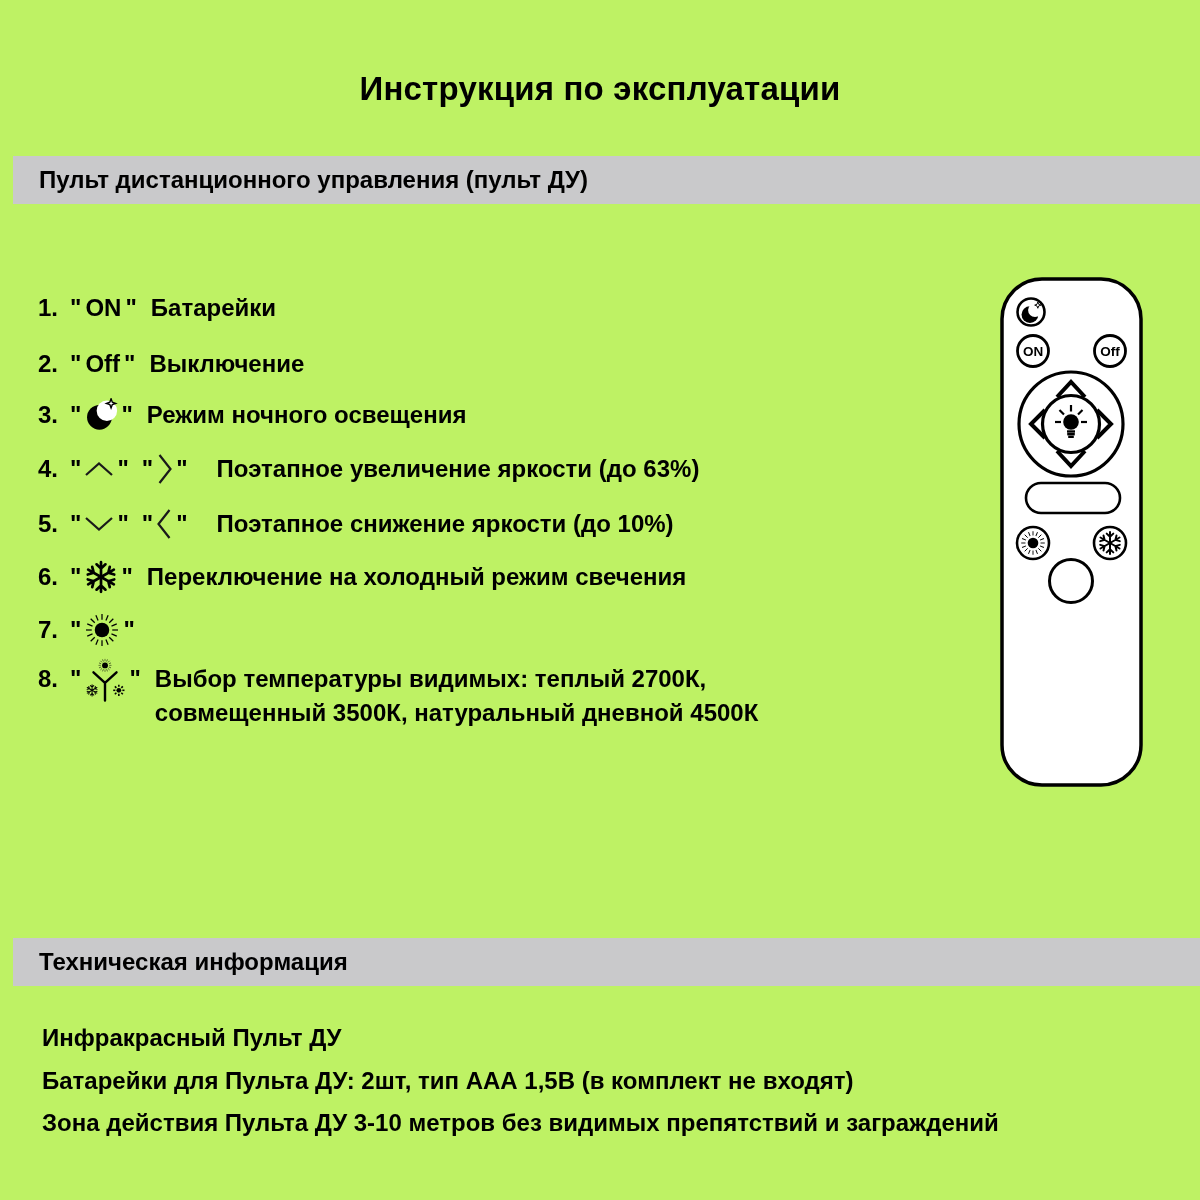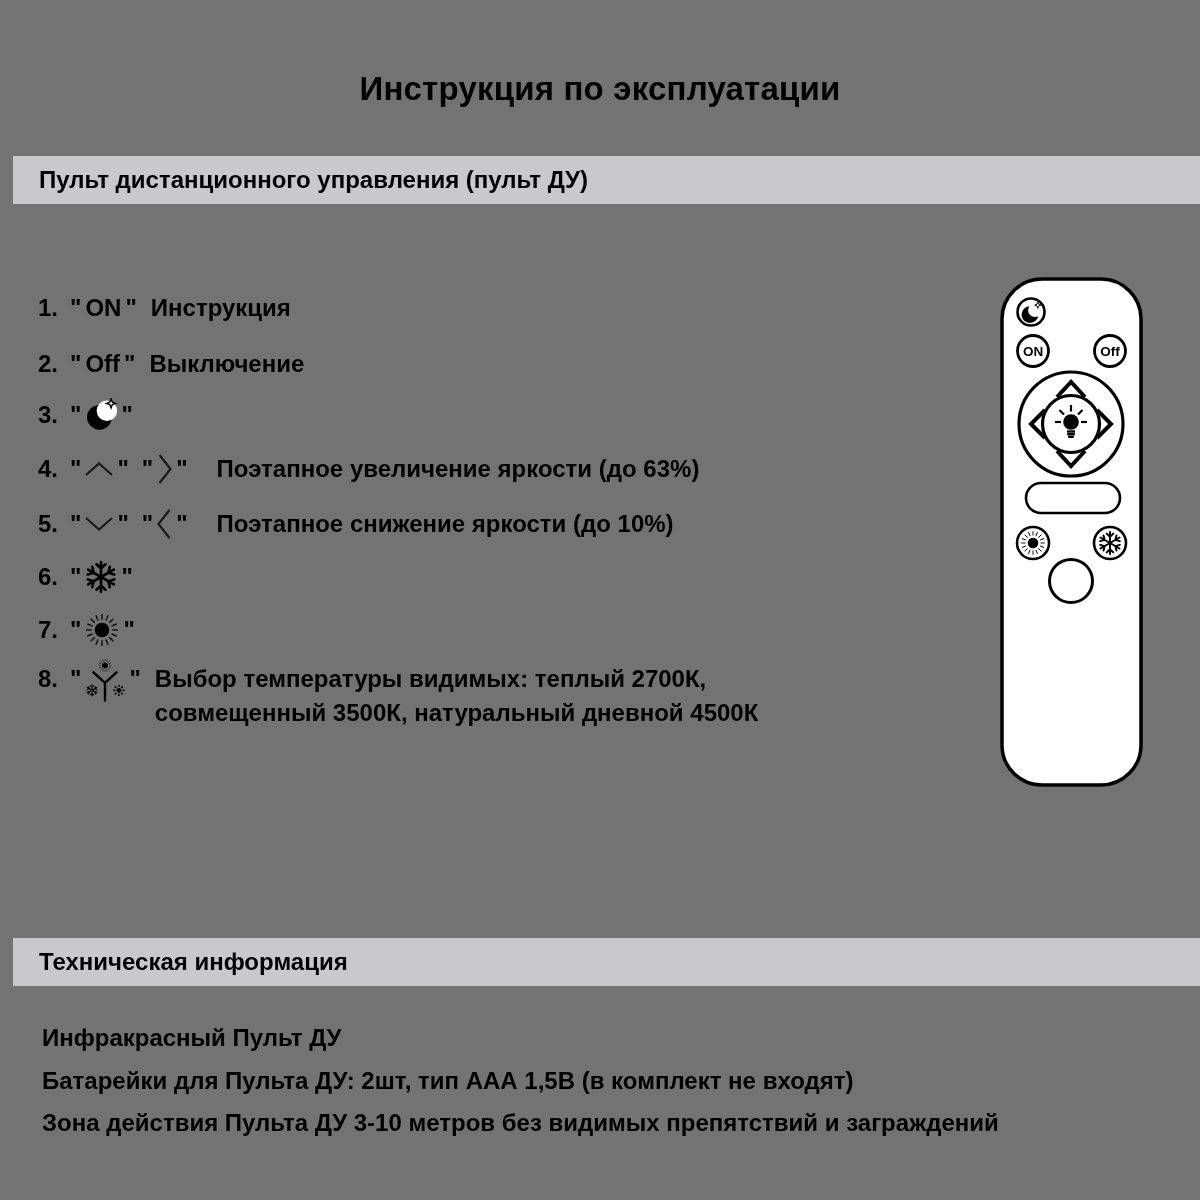--- a/index.html
+++ b/index.html
@@ -1,20 +1,20 @@
 <!DOCTYPE html>
 <html><head>
 <meta charset="utf-8">
 <style>
   html, body { margin: 0; padding: 0; background: #ffffff; }
   .page {
     position: relative;
     width: 1200px;
     height: 1200px;
-    background: #737373;
+    background: #bef264;
     font-family: "Liberation Sans", sans-serif;
     color: #000;
     overflow: hidden;
   }
   .title {
     position: absolute;
     top: 70px;
     left: 0;
     width: 100%;
     text-align: center;
@@ -143,40 +143,41 @@
 
   <div class="banner remote-banner">
     <span>Пульт дистанционного управления (пульт ДУ)</span>
   </div>
 
   <div class="item" style="top:293px">
     <span class="num">1.</span>
     <span class="q">"</span>
     <span class="key">ON</span>
     <span class="q">"</span>
-    <span class="label">Инструкция</span>
+    <span class="label">Батарейки</span>
   </div>
 
   <div class="item" style="top:349px">
     <span class="num">2.</span>
     <span class="q">"</span>
     <span class="key">Off</span>
     <span class="q">"</span>
     <span class="label">Выключение</span>
   </div>
 
   <div class="item" style="top:398px">
     <span class="num">3.</span>
     <span class="q">"</span>
     <span class="icon">
       <svg width="34" height="34" viewBox="-17 -17 34 34">
           <use href="#sym-moon" transform="scale(1.55)"></use>
         </svg>
     </span>
     <span class="q">"</span>
+    <span class="label">Режим ночного освещения</span>
   </div>
 
   <div class="item" style="top:453px">
     <span class="num">4.</span>
     <span class="q">"</span>
     <span class="icon">
       <svg width="30" height="16" viewBox="0 0 30 16">
           <polyline points="2,14 15,2.5 28,14" fill="none" stroke="#1a1a1a" stroke-width="2.2"></polyline>
         </svg>
     </span>
@@ -212,20 +213,21 @@
 
   <div class="item" style="top:560px">
     <span class="num">6.</span>
     <span class="q">"</span>
     <span class="icon">
       <svg width="34" height="34" viewBox="-17 -17 34 34">
           <use href="#sym-snowflake" transform="scale(1.35)"></use>
         </svg>
     </span>
     <span class="q">"</span>
+    <span class="label">Переключение на холодный режим свечения</span>
   </div>
 
   <div class="item" style="top:612px">
     <span class="num">7.</span>
     <span class="q">"</span>
     <span class="icon">
       <svg width="36" height="36" viewBox="-18 -18 36 36">
           <use href="#sym-warmsun" transform="scale(1.25)"></use>
         </svg>
     </span>

